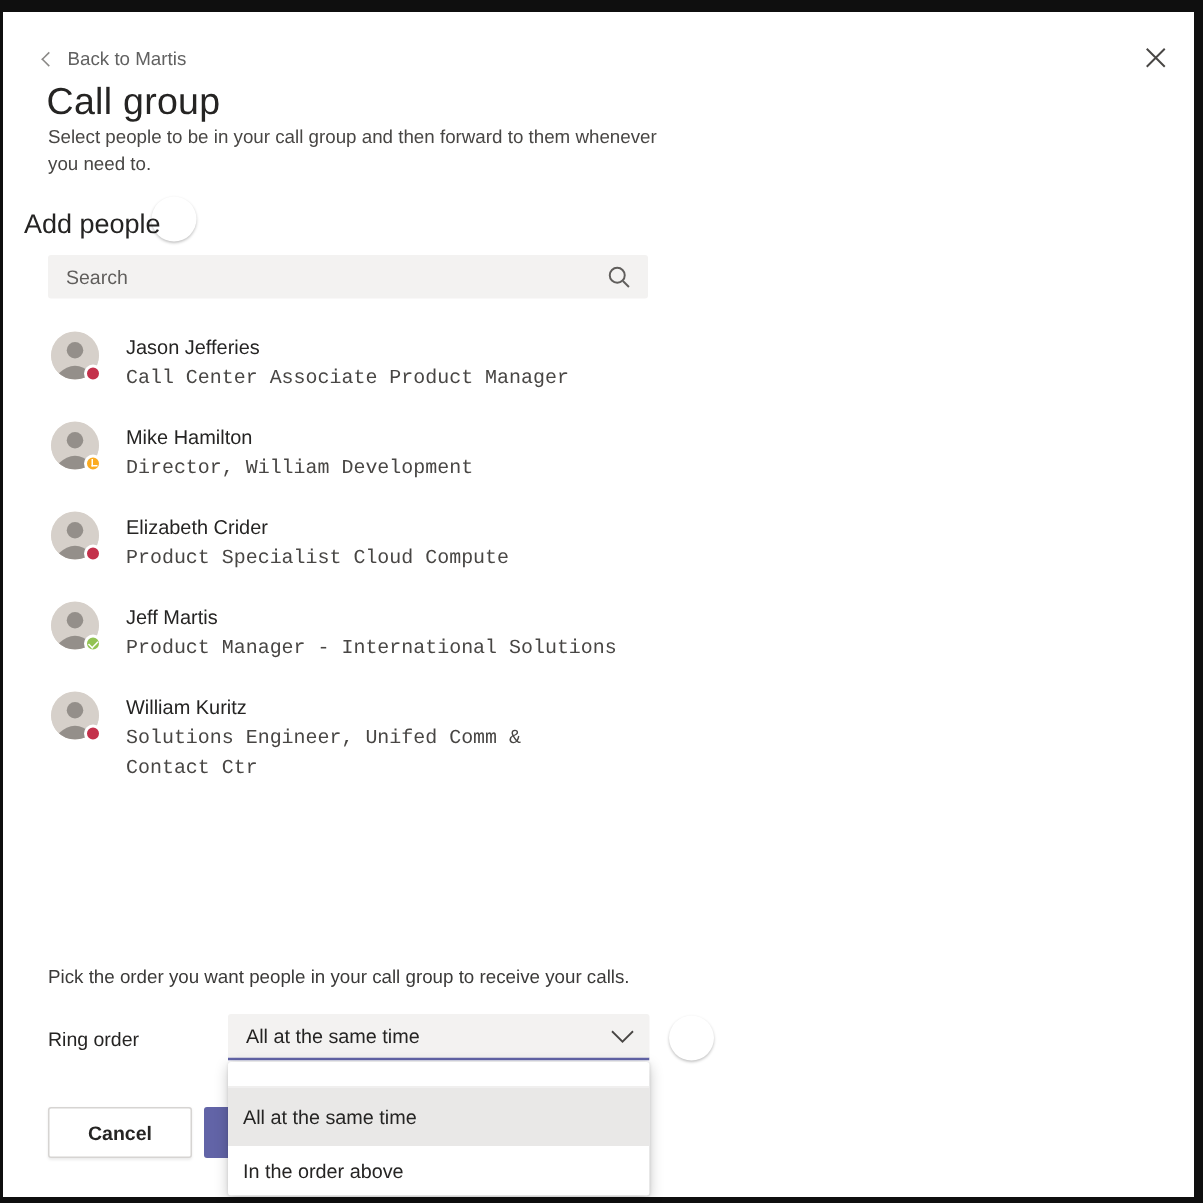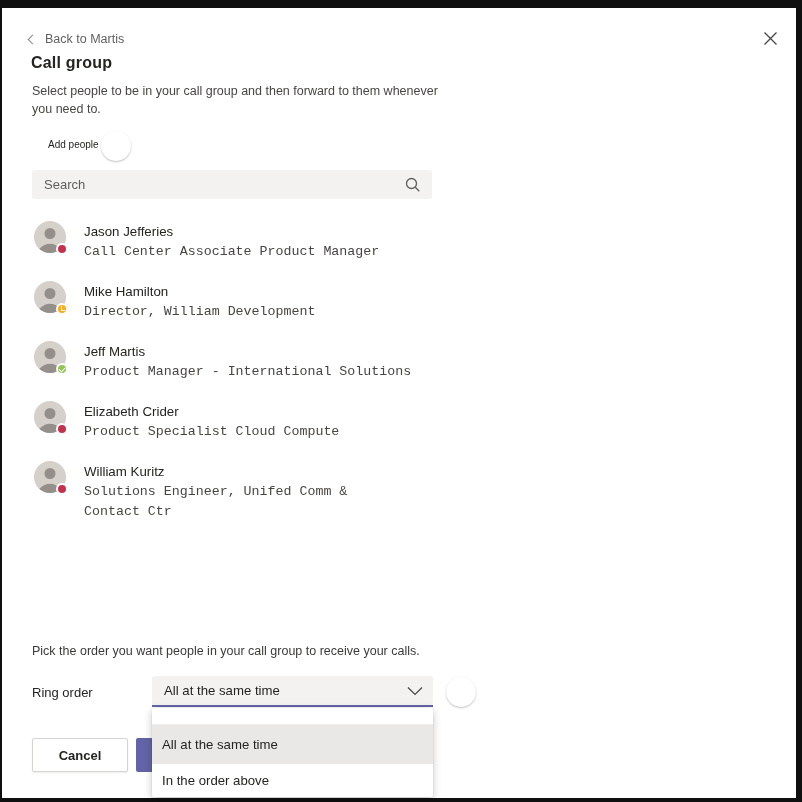--- a/index.html
+++ b/index.html
@@ -27,27 +27,27 @@
     width: 7px; height: 7px; border-left: 1.4px solid #8a8886;
     border-bottom: 1.4px solid #8a8886; transform: rotate(45deg); display: inline-block;
   }
 
   
   .close {
     left: 760px; top: 30px; width: 20px; height: 20px; background: none; border: none;
     cursor: pointer; z-index: 2;
   }
 
-  .title { left: 31px; top: 54px; font-size: 16px; font-weight: 700; color: #252423; z-index: 2; letter-spacing: .2px; }
+  .title { left: 31px; top: 54px; font-size: 25px; font-weight: 400; color: #252423; z-index: 2; letter-spacing: .2px; }
   .subtitle {
     left: 32px; top: 83px; width: 412px; font-size: 12.5px; line-height: 17.5px;
     color: #484644; white-space: pre-line; z-index: 2;
   }
 
-  .add-label { left: 48px; top: 139px; font-size: 10px; color: #252423; z-index: 2; }
+  .add-label { left: 16px; top: 139px; font-size: 18px; color: #252423; z-index: 2; }
 
   .step-badge {
     width: 30px; height: 30px; border-radius: 50%; color: #fff; font-size: 14px; font-weight: 700;
     display: flex; align-items: center; justify-content: center; z-index: 6;
     box-shadow: 0 1px 2px rgba(0,0,0,.25);
   }
   .badge1 { left: 101px; top: 131px; }
   .badge2 { left: 446px; top: 677px; }
 
   
@@ -192,40 +192,40 @@
     </div>
   </div>
 
   <div class="person">
     <div class="avatar">
       <svg class="sil" width="32" height="32" viewBox="0 0 32 32">
         <circle cx="16" cy="16" r="16" fill="#d6d0ca"></circle>
         <circle cx="16" cy="12.5" r="5.5" fill="#948f8a"></circle>
         <path d="M5 28 Q16 17.5 27 28 L27 32 L5 32 Z" fill="#948f8a"></path>
       </svg>
+      <span class="presence busy"></span>
+    </div>
+    <div class="p-text">
+      <div class="p-name">Elizabeth Crider</div>
+      <div class="p-title">Product Specialist Cloud Compute</div>
+    </div>
+  </div>
+
+  <div class="person">
+    <div class="avatar">
+      <svg class="sil" width="32" height="32" viewBox="0 0 32 32">
+        <circle cx="16" cy="16" r="16" fill="#d6d0ca"></circle>
+        <circle cx="16" cy="12.5" r="5.5" fill="#948f8a"></circle>
+        <path d="M5 28 Q16 17.5 27 28 L27 32 L5 32 Z" fill="#948f8a"></path>
+      </svg>
       <span class="presence available"></span>
     </div>
     <div class="p-text">
       <div class="p-name">Jeff Martis</div>
       <div class="p-title">Product Manager - International Solutions</div>
-    </div>
-  </div>
-
-  <div class="person">
-    <div class="avatar">
-      <svg class="sil" width="32" height="32" viewBox="0 0 32 32">
-        <circle cx="16" cy="16" r="16" fill="#d6d0ca"></circle>
-        <circle cx="16" cy="12.5" r="5.5" fill="#948f8a"></circle>
-        <path d="M5 28 Q16 17.5 27 28 L27 32 L5 32 Z" fill="#948f8a"></path>
-      </svg>
-      <span class="presence busy"></span>
-    </div>
-    <div class="p-text">
-      <div class="p-name">Elizabeth Crider</div>
-      <div class="p-title">Product Specialist Cloud Compute</div>
     </div>
   </div>
 
   <div class="person">
     <div class="avatar">
       <svg class="sil" width="32" height="32" viewBox="0 0 32 32">
         <circle cx="16" cy="16" r="16" fill="#d6d0ca"></circle>
         <circle cx="16" cy="12.5" r="5.5" fill="#948f8a"></circle>
         <path d="M5 28 Q16 17.5 27 28 L27 32 L5 32 Z" fill="#948f8a"></path>
       </svg>

